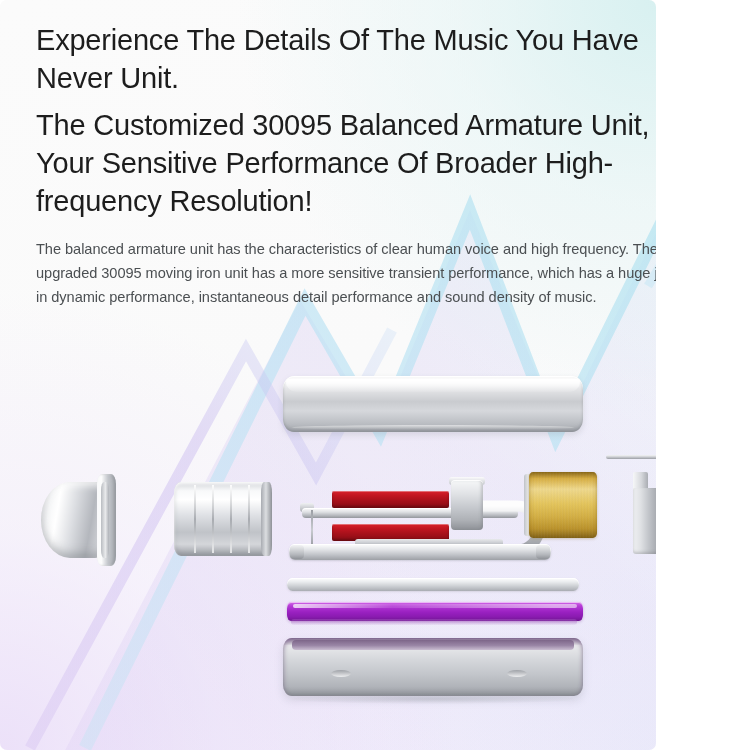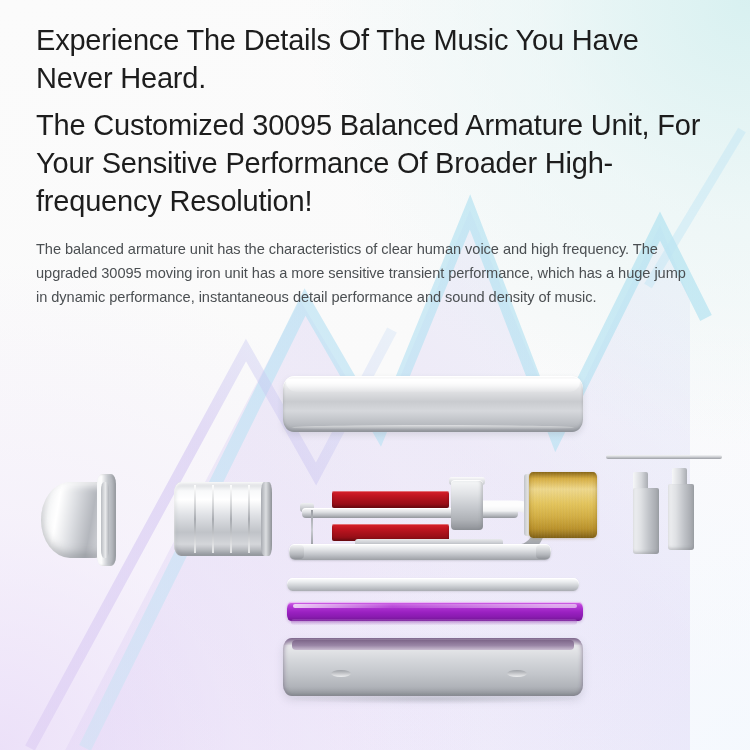--- a/index.html
+++ b/index.html
@@ -3,25 +3,26 @@
 <meta charset="utf-8">
 <title>Balanced Armature Unit Promo</title>
 <style>
   html, body {
     margin: 0;
     padding: 0;
     background: #ffffff;
   }
   #page {
     position: relative;
-    width: 750px;
+    width: 656px;
     height: 750px;
     overflow: hidden;
     font-family: "Liberation Sans", sans-serif;
     background: #fbfbfb;
+    border-radius: 7px;
   }
 
   
   .bg-layer {
     position: absolute;
     inset: 0;
     pointer-events: none;
   }
   .bg-base {
     background:
@@ -430,21 +431,21 @@
 
     <path d="M 30 748 L 246 350 L 316 474 L 392 330" fill="none" stroke="url(#wgLav)" stroke-width="11" stroke-linejoin="miter" stroke-linecap="butt" opacity="0.55"></path>
 
     <path d="M 648 286 L 742 130" fill="none" stroke="#bfe4f3" stroke-width="9" opacity="0.45"></path>
   </svg>
 
   <div class="copy">
     <h1 class="headline">
       <span>Experience The Details Of The Music You Have</span>
       <br>
-      <span>Never Heard.</span>
+      <span>Never Unit.</span>
     </h1>
     <h2 class="sub-headline"><span class="accent">The Customized 30095 Balanced Armature Unit</span><span>, For Your Sensitive Performance Of Broader High-frequency Resolution!</span></h2>
     <p class="body-copy">The balanced armature unit has the characteristics of clear human voice and high frequency. The upgraded 30095 moving iron unit has a more sensitive transient performance, which has a huge jump in dynamic performance, instantaneous detail performance and sound density of music.</p>
   </div>
 
   <div class="diagram">
 
     <div class="part top-shell"></div>
 
     <div class="part nozzle">

